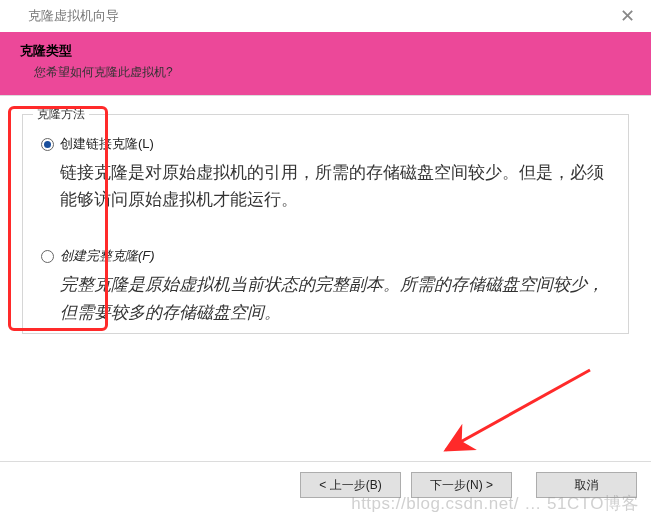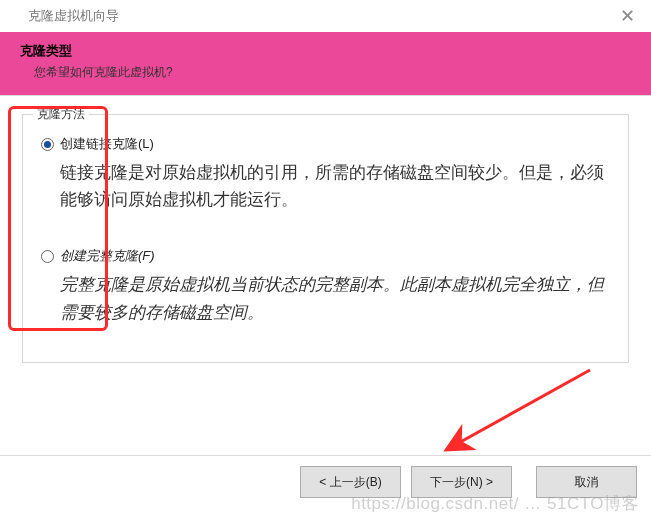--- a/index.html
+++ b/index.html
@@ -50,21 +50,21 @@
       border: none;
       border-top: 1px solid #dcdcdc;
       margin: 0;
     }
     .content {
       padding: 18px 22px 10px 22px;
       position: relative;
     }
     .fieldset {
       border: 1px solid #d6d6d6;
-      padding: 20px 18px 36px 18px;
+      padding: 20px 18px 7px 18px;
       position: relative;
     }
     .legend {
       position: absolute;
       top: -9px;
       left: 10px;
       background: #fff;
       padding: 0 4px;
       font-size: 12px;
       color: #333;
@@ -123,21 +123,21 @@
       bottom: 0;
       border-top: 1px solid #dcdcdc;
       padding: 10px 14px 17px 0;
       display: flex;
       justify-content: flex-end;
       gap: 10px;
       background: #fff;
     }
     .btn {
       min-width: 101px;
-      height: 32px;
+      height: 26px;
       border: 1px solid #adadad;
       background: #e1e1e1;
       font-size: 12px;
       color: #222;
       display: inline-flex;
       align-items: center;
       justify-content: center;
       cursor: pointer;
     }
     .btn.cancel { margin-left: 14px; }
@@ -179,21 +179,21 @@
         <span class="option-label">创建链接克隆(L)</span>
       </div>
       <div class="option-desc">链接克隆是对原始虚拟机的引用，所需的存储磁盘空间较少。但是，必须能够访问原始虚拟机才能运行。</div>
     </div>
 
     <div class="option">
       <div class="option-row">
         <span class="radio"></span>
         <span class="option-label">创建完整克隆(F)</span>
       </div>
-      <div class="option-desc">完整克隆是原始虚拟机当前状态的完整副本。此副本虚拟机完全独立，但需要较多的存储磁盘空间。</div>
+      <div class="option-desc">完整克隆是原始虚拟机当前状态的完整副本。所需的存储磁盘空间较少，但需要较多的存储磁盘空间。</div>
     </div>
   </div>
 
   <div class="highlight-box"></div>
 </div>
 
 <svg class="arrow" width="651" height="515" style="top:0;left:0;">
   <defs>
     <marker id="ahead" markerWidth="12" markerHeight="12" refX="9" refY="5" orient="auto">
       <path d="M0,0 L10,5 L0,10 L3,5 Z" fill="#ff2a2a"></path>

